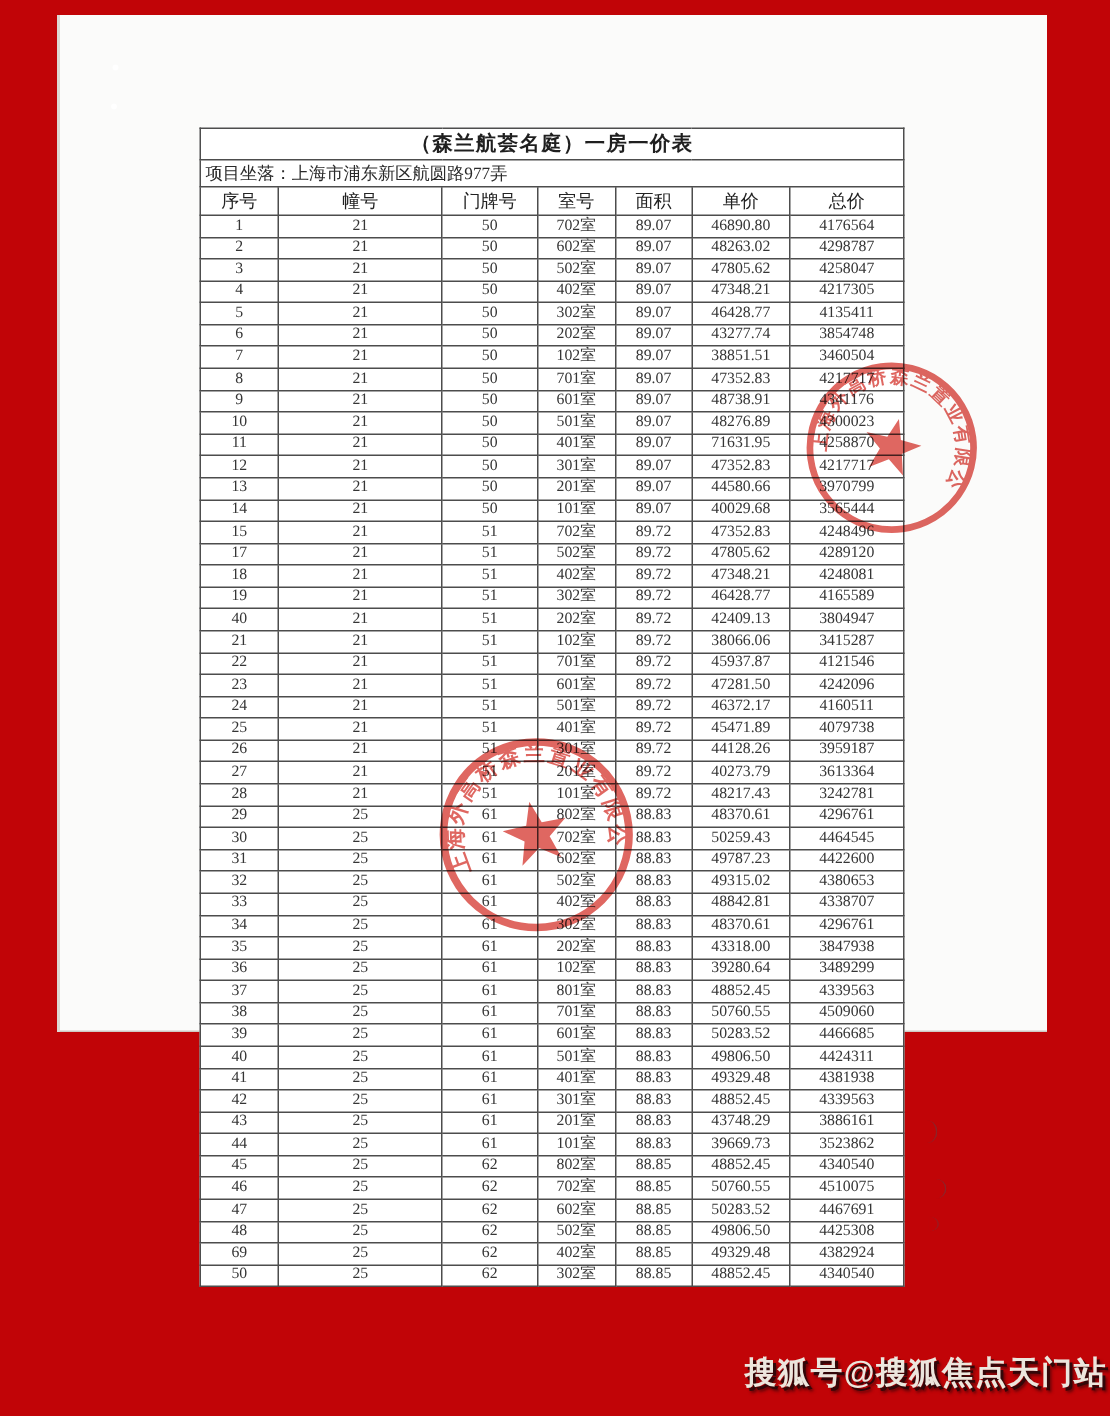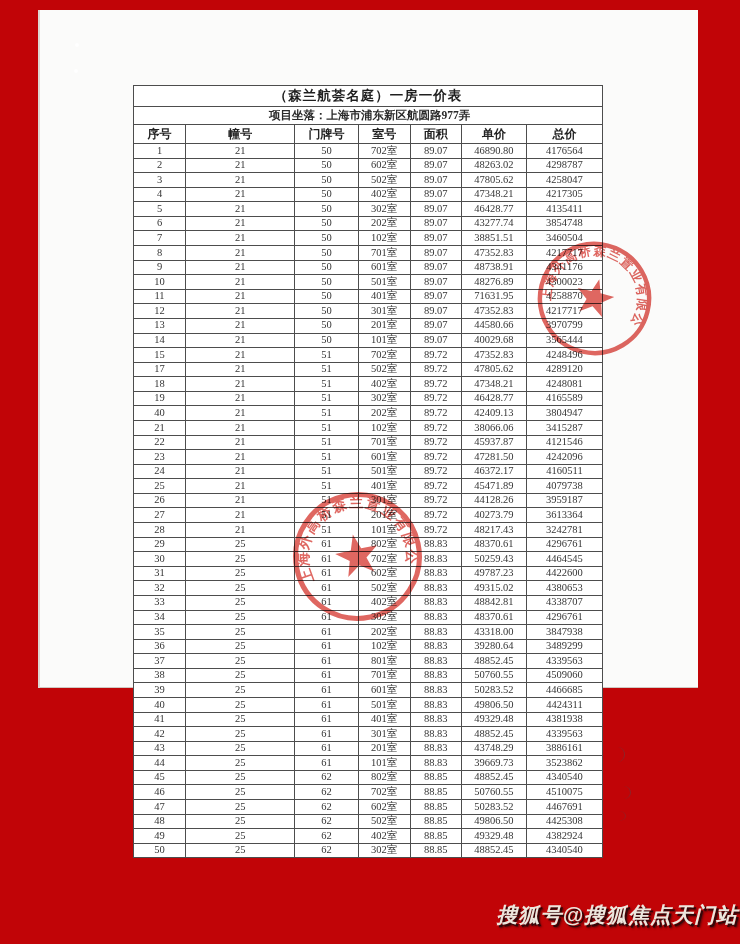--- a/index.html
+++ b/index.html
@@ -27,24 +27,24 @@
   table.price th, table.price td{
     border:1px solid #4d4d4d;
     text-align:center;vertical-align:middle;
     color:#353535;overflow:hidden;white-space:nowrap;
     padding:0;
   }
   tr.title-row th{
     height:20px;font-size:13.5px;font-weight:bold;color:#1f1f1f;letter-spacing:1px;
   }
   tr.location-row th{
-    height:17px;font-size:11.5px;font-weight:700;text-align:center;padding-left:3px;color:#2a2a2a;
+    height:17px;font-size:11.5px;font-weight:400;text-align:left;padding-left:3px;color:#2a2a2a;
   }
   tr.header-row th{
-    height:18px;font-size:12px;font-weight:bold;color:#222;
+    height:18px;font-size:12px;font-weight:normal;color:#222;
   }
   tbody.rows tr{height:14.58px;}
   tbody.rows td{font-size:10.5px;line-height:1;}
 
   
   svg.stamp{
     position:absolute;mix-blend-mode:multiply;opacity:.82;
   }
   svg.stamp.stamp-right{left:497px;top:229px;width:119px;height:119px;transform:rotate(14deg);}
   svg.stamp.stamp-center{left:252px;top:479px;width:135px;height:135px;transform:rotate(-12deg);}
@@ -57,21 +57,20 @@
   .pen-mark.m2{left:586px;top:776px;height:13px;}
   .pen-mark.m3{left:581px;top:801px;height:10px;opacity:.7;}
 
   
   .watermark{
     position:absolute;right:2px;top:901px;z-index:20;
     font-family:"Liberation Sans", sans-serif;
     font-size:21px;font-weight:bold;letter-spacing:1px;
     color:#ece6dd;
     text-shadow:2px 2px 0 #330709, 3px 3px 2px rgba(40,5,8,.6);
-    font-style:italic;
   }
 </style>
 </head>
 <body>
 
 <div class="page">
   <span class="speck s1"></span>
   <span class="speck s2"></span>
 
   <table class="price">
@@ -519,21 +518,21 @@
         <tr>
           <td>48</td>
           <td>25</td>
           <td>62</td>
           <td>502室</td>
           <td>88.85</td>
           <td>49806.50</td>
           <td>4425308</td>
         </tr>
         <tr>
-          <td>49</td>
+          <td>69</td>
           <td>25</td>
           <td>62</td>
           <td>402室</td>
           <td>88.85</td>
           <td>49329.48</td>
           <td>4382924</td>
         </tr>
         <tr>
           <td>50</td>
           <td>25</td>

